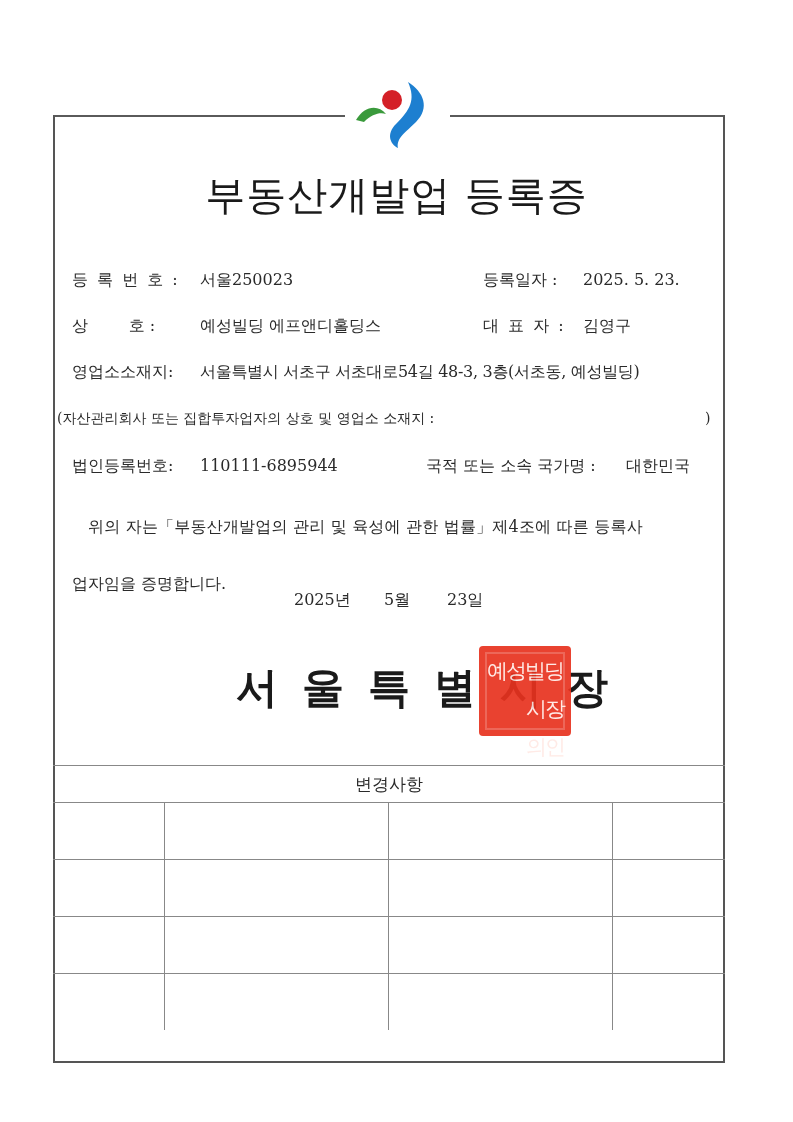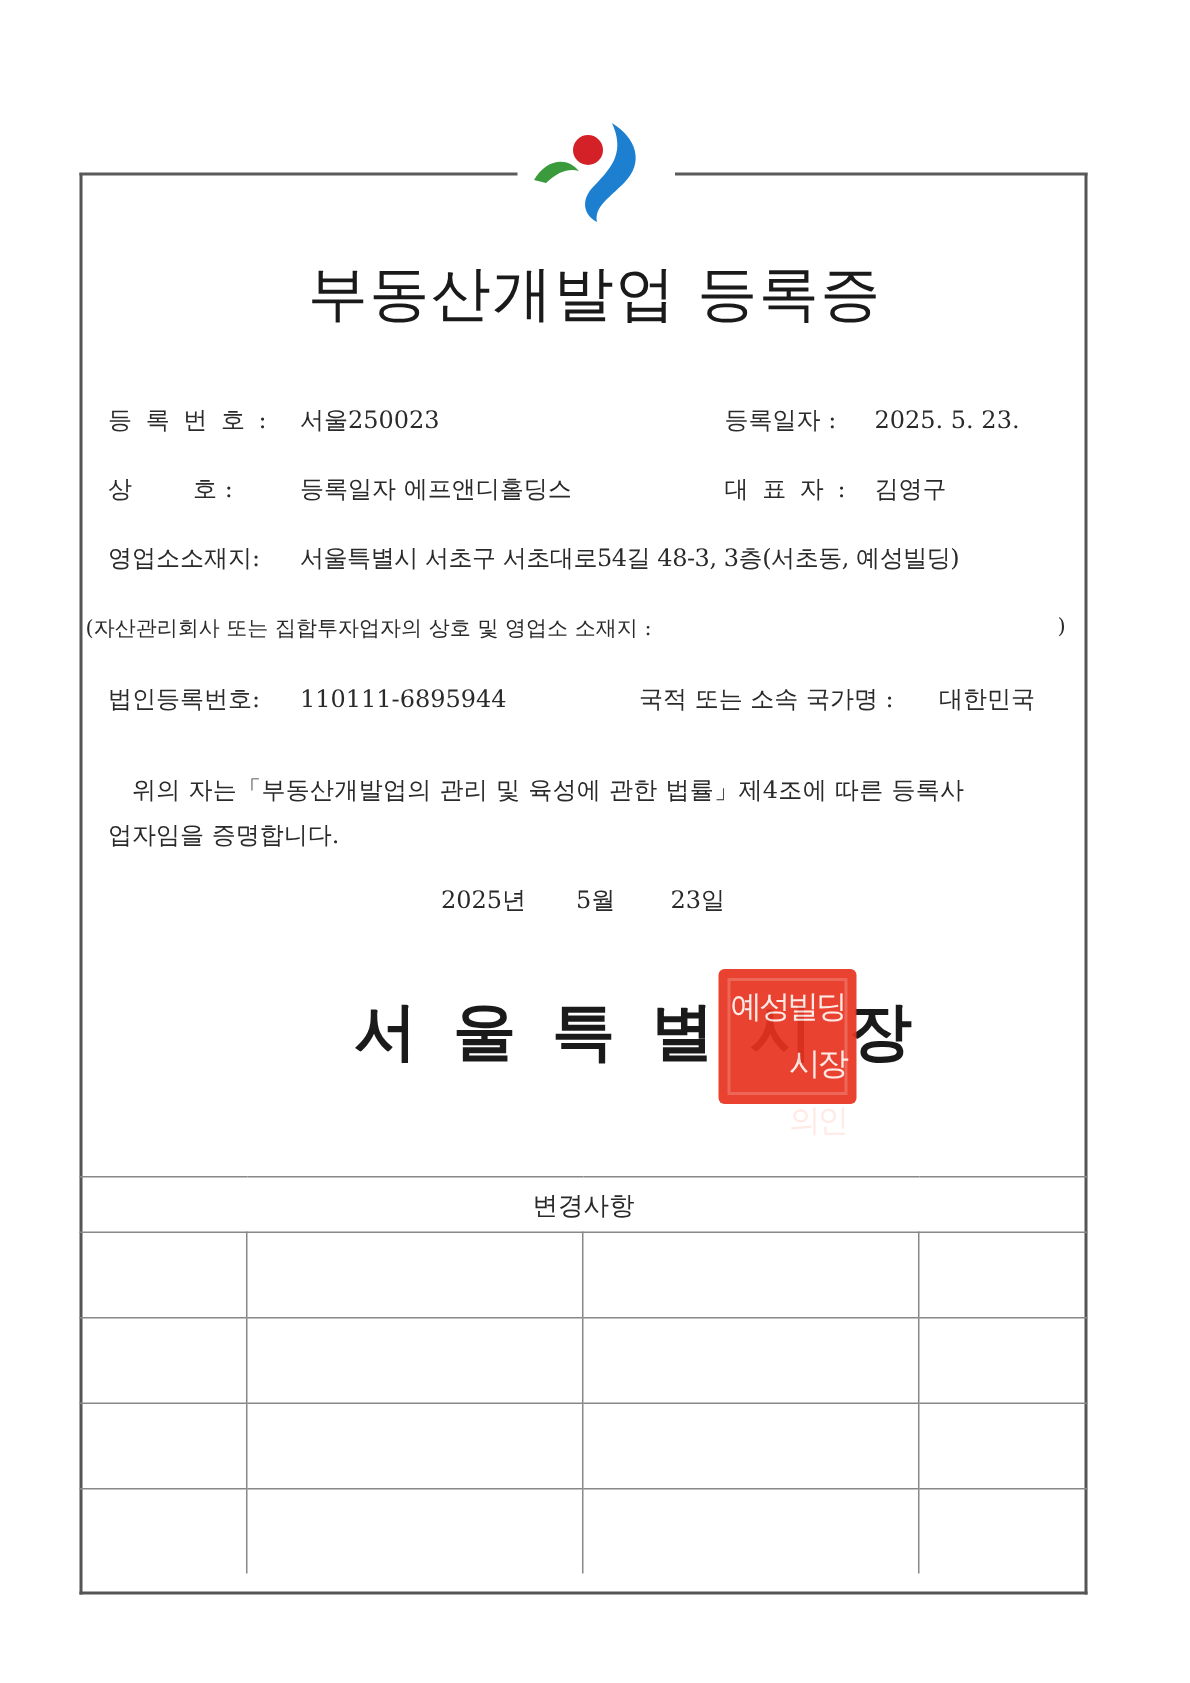--- a/index.html
+++ b/index.html
@@ -12,21 +12,21 @@
   .title { position:absolute; left:0; width:793px; top:168px; text-align:center;
            font-family:"DejaVu Sans","Liberation Sans",sans-serif; font-size:40px; letter-spacing:1px; color:#1a1a1a; }
   .line { position:absolute; font-size:16px; white-space:nowrap; color:#2a2a2a; }
   .issuer { position:absolute; left:236px; top:660px; font-family:"DejaVu Sans","Liberation Sans",sans-serif;
             font-weight:bold; font-size:42px; letter-spacing:24px; color:#1a1a1a; }
   .seal { position:absolute; left:479px; top:646px; width:92px; height:90px; background:#e8321f;
           border-radius:4px; opacity:0.92; }
   .seal-inner { position:absolute; left:6px; top:6px; right:6px; bottom:6px; border:2px solid #fff3; }
   .seal-text { position:absolute; left:0; right:0; text-align:center; color:#ffe9e4;
                font-family:"DejaVu Sans","Liberation Sans",sans-serif; font-size:21px; letter-spacing:-2px; line-height:38px; }
-  table.chg { position:absolute; left:53px; top:765px; width:672px; border-collapse:collapse;margin-top:19px; }
+  table.chg { position:absolute; left:53px; top:765px; width:672px; border-collapse:collapse; }
   table.chg td, table.chg th { border:1px solid #888; font-weight:normal; font-size:17px; text-align:center; padding:0; color:#2a2a2a; }
   table.chg tr.hdr-title td { height:36px; border-left:none; border-right:none; }
   table.chg tr.hdr td { height:36px; }
   table.chg tr.row td { height:56px; }
 </style>
 </head>
 <body>
 
 <div class="frame"></div>
 <div class="logo-gap"></div>
@@ -38,37 +38,37 @@
 </svg>
 
 <div class="title">부동산개발업 등록증</div>
 
 <div class="line" style="left:72px;top:270px;letter-spacing:2px;">등 록 번 호 :</div>
 <div class="line" style="left:200px;top:270px;">서울250023</div>
 <div class="line" style="left:483px;top:270px;">등록일자 :</div>
 <div class="line" style="left:583px;top:270px;">2025. 5. 23.</div>
 
 <div class="line" style="left:72px;top:316px;white-space:pre;text-align:right;">상        호 :</div>
-<div class="line" style="left:200px;top:316px;">등록일자 에프앤디홀딩스</div>
+<div class="line" style="left:200px;top:316px;">예성빌딩 에프앤디홀딩스</div>
 <div class="line" style="left:483px;top:316px;letter-spacing:2px;">대 표 자 :</div>
 <div class="line" style="left:583px;top:316px;">김영구</div>
 
 <div class="line" style="left:72px;top:362px;">영업소소재지:</div>
 <div class="line" style="left:200px;top:362px;letter-spacing:-0.3px;">서울특별시 서초구 서초대로54길 48-3, 3층(서초동, 예성빌딩)</div>
 
 <div class="line" style="left:57px;top:410px;font-size:14px;">(자산관리회사 또는 집합투자업자의 상호 및 영업소 소재지 :</div>
 <div class="line" style="left:705px;top:410px;font-size:14px;">)</div>
 
 <div class="line" style="left:72px;top:456px;">법인등록번호:</div>
 <div class="line" style="left:200px;top:456px;">110111-6895944</div>
 <div class="line" style="left:426px;top:456px;text-align:center;">국적 또는 소속 국가명 :</div>
 <div class="line" style="left:626px;top:456px;">대한민국</div>
 
 <div class="line" style="left:88px;top:517px;letter-spacing:0.2px;">위의 자는「부동산개발업의 관리 및 육성에 관한 법률」제4조에 따른 등록사</div>
-<div class="line" style="left:72px;top:547px;text-align:right;">업자임을 증명합니다.</div>
+<div class="line" style="left:72px;top:574px;text-align:right;">업자임을 증명합니다.</div>
 
 <div class="line" style="left:294px;top:590px;">2025년</div>
 <div class="line" style="left:384px;top:590px;">5월</div>
 <div class="line" style="left:447px;top:590px;">23일</div>
 
 <div class="issuer">서울특별시장</div>
 
 <div class="seal">
   <div class="seal-inner"></div>
   <div class="seal-text" style="top:6px;">예성빌딩</div>

